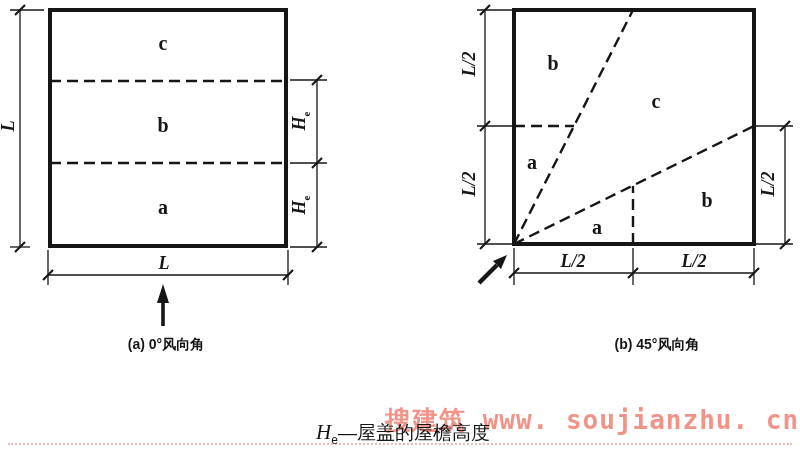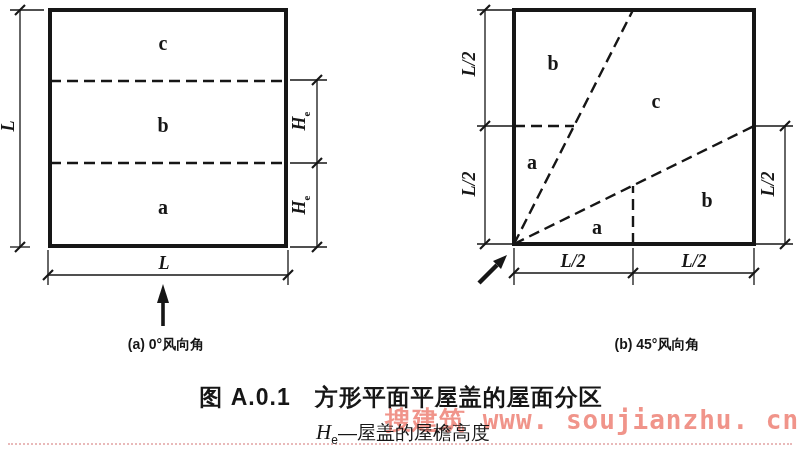--- a/index.html
+++ b/index.html
@@ -145,20 +145,19 @@
   <span class="lbl zone" style="left:707px;top:200px;">b</span>
 
   <span class="lbl dim rot" style="left:469px;top:64px;">L/2</span>
   <span class="lbl dim rot" style="left:469px;top:184px;">L/2</span>
   <span class="lbl dim" style="left:573px;top:261px;">L/2</span>
   <span class="lbl dim" style="left:694px;top:261px;">L/2</span>
   <span class="lbl dim rot" style="left:768px;top:184px;">L/2</span>
 
   <span class="lbl caption" style="left:613px;top:344px;margin-left:40px;">(b) 45°风向角</span>
 
-  <div class="title">图 A.0.1　方形平面平屋盖的屋面分区</div>
 
   <div class="legend"><i>H</i><sub>e</sub><span>—屋盖的屋檐高度</span></div>
 
   <div class="watermark">搜建筑 www. soujianzhu. cn</div>
   <div class="dotline"></div>
 
 </div>
 
 </body></html>

